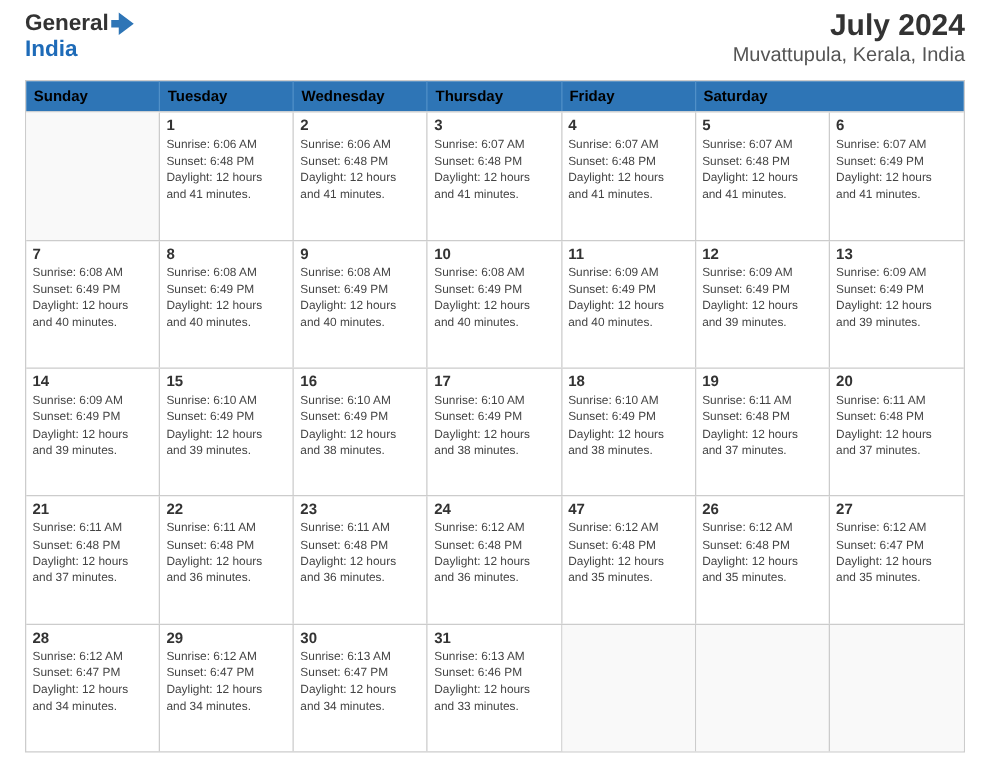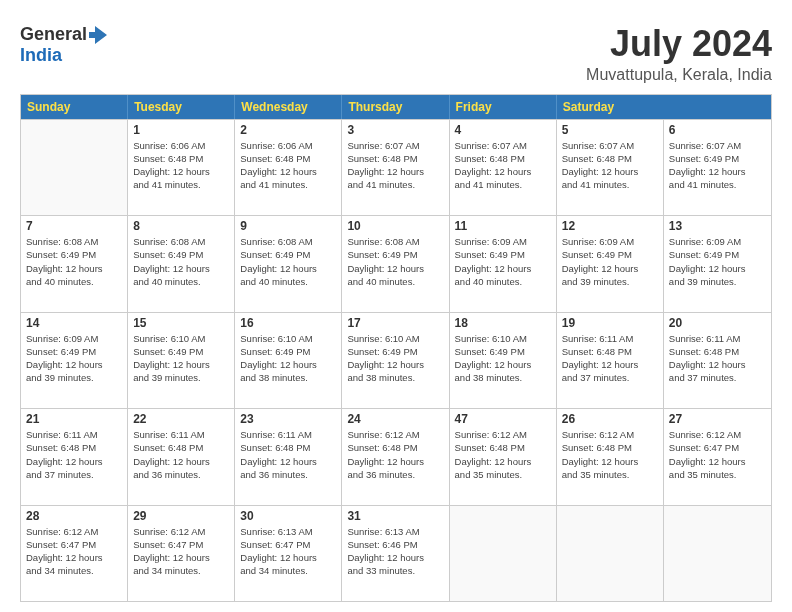--- a/index.html
+++ b/index.html
@@ -6,21 +6,21 @@
     body {
       font-family: Arial, sans-serif;
       background: #fff;
       width: 792px;
       height: 612px;
       overflow: hidden;
     }
     .page {
       width: 792px;
       height: 612px;
-      padding: 24px 20px 10px 20px;
+      padding: 8px 20px 10px 20px;
       display: flex;
       flex-direction: column;
       border-radius: 29px;
     }
     .header {
       display: flex;
       justify-content: space-between;
       align-items: flex-start;
       margin-bottom: 10px;
     }
@@ -46,21 +46,21 @@
       flex-direction: column;
     }
     .logo-row {
       display: flex;
       align-items: center;
     }
     .title-block {
       text-align: right;
     }
     .month-year {
-      font-size: 36px;
+      font-size: 24px;
       font-weight: bold;
       color: #333;
       line-height: 1.1;
     }
     .location {
       font-size: 16px;
       color: #555;
       margin-top: 2px;
     }
     .calendar {
@@ -68,21 +68,21 @@
       display: flex;
       flex-direction: column;
       border: 1px solid #ccc;
     }
     .cal-header {
       display: grid;
       grid-template-columns: repeat(7, 1fr);
       background: #2e75b6;
     }
     .cal-header-cell {
-      color: #fde047;
+      color: #000000;
       font-size: 12px;
       font-weight: bold;
       padding: 5px 6px;
       text-align: left;
       border-right: 1px solid #5090c8;
     }
     .cal-header-cell:last-child { border-right: none; }
     .cal-body {
       flex: 1;
       display: flex;

